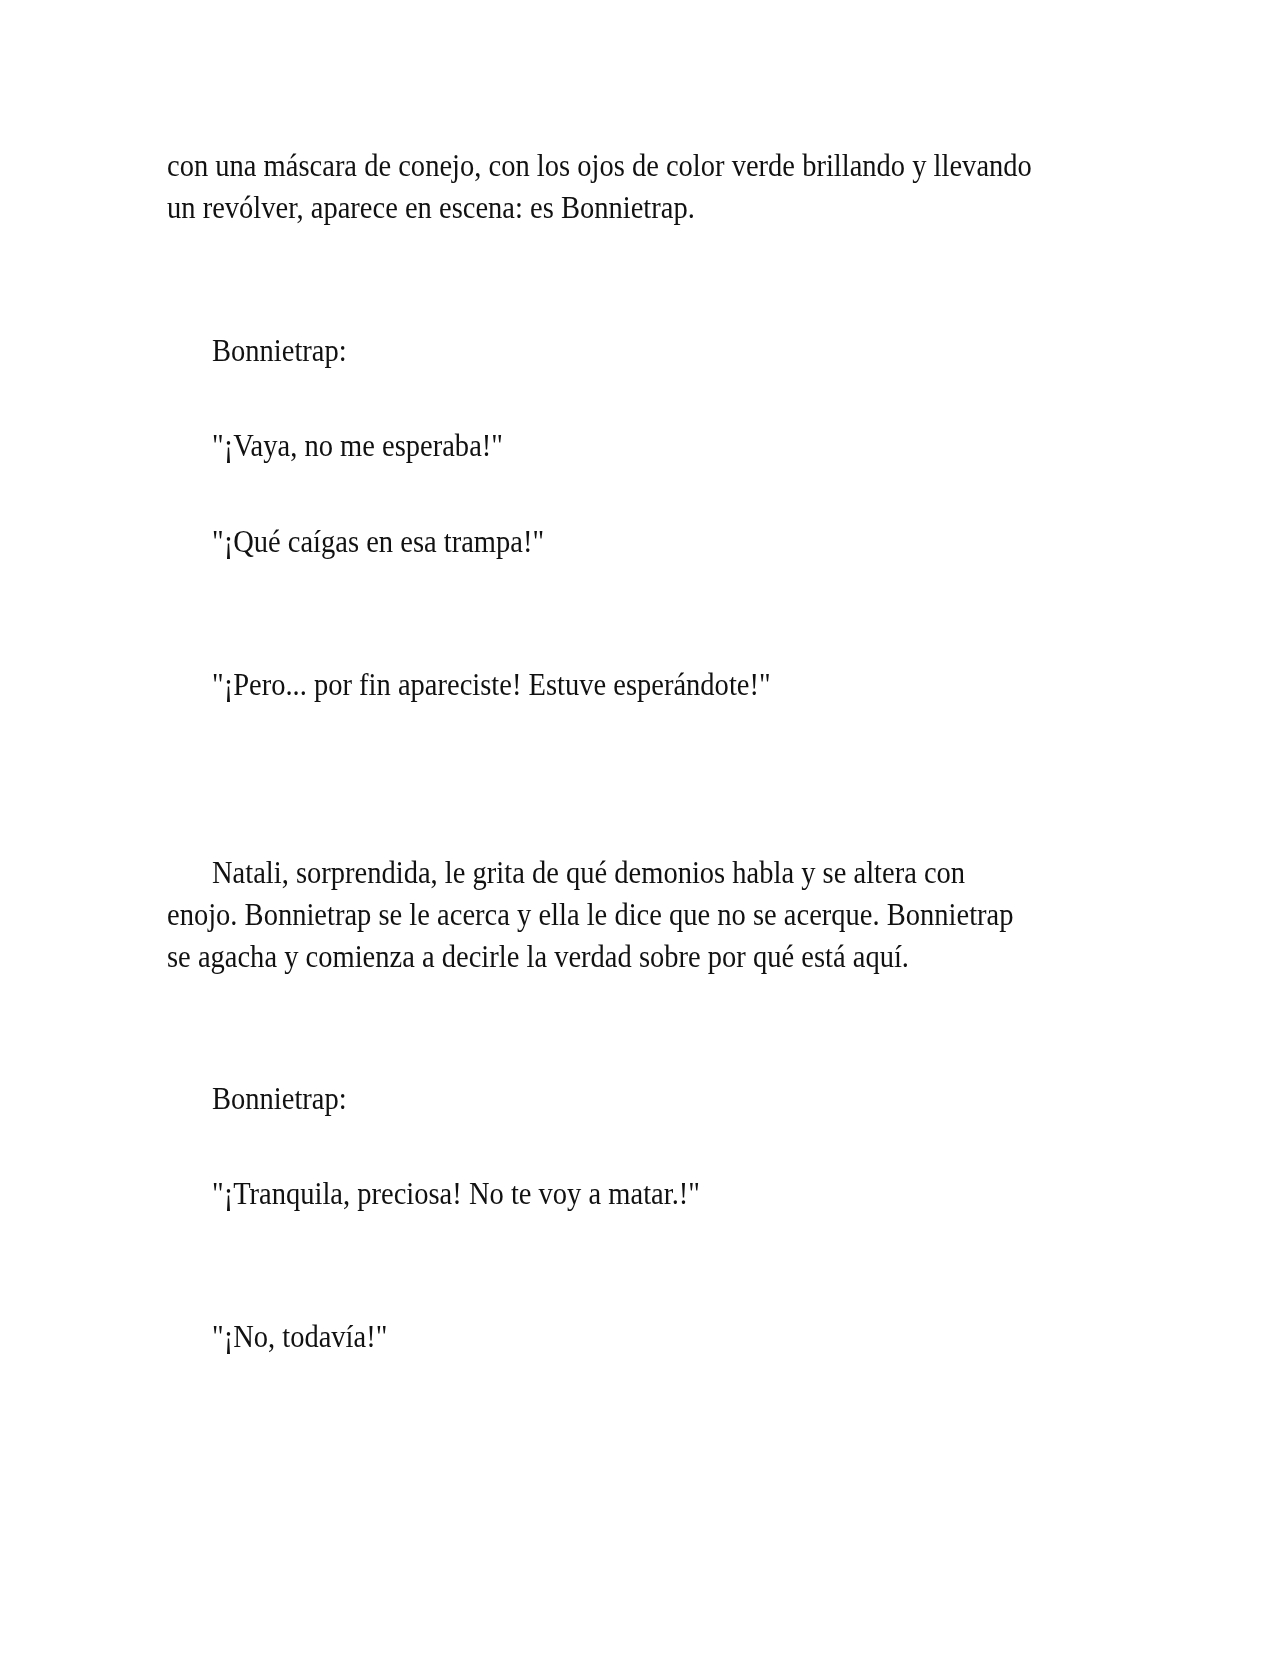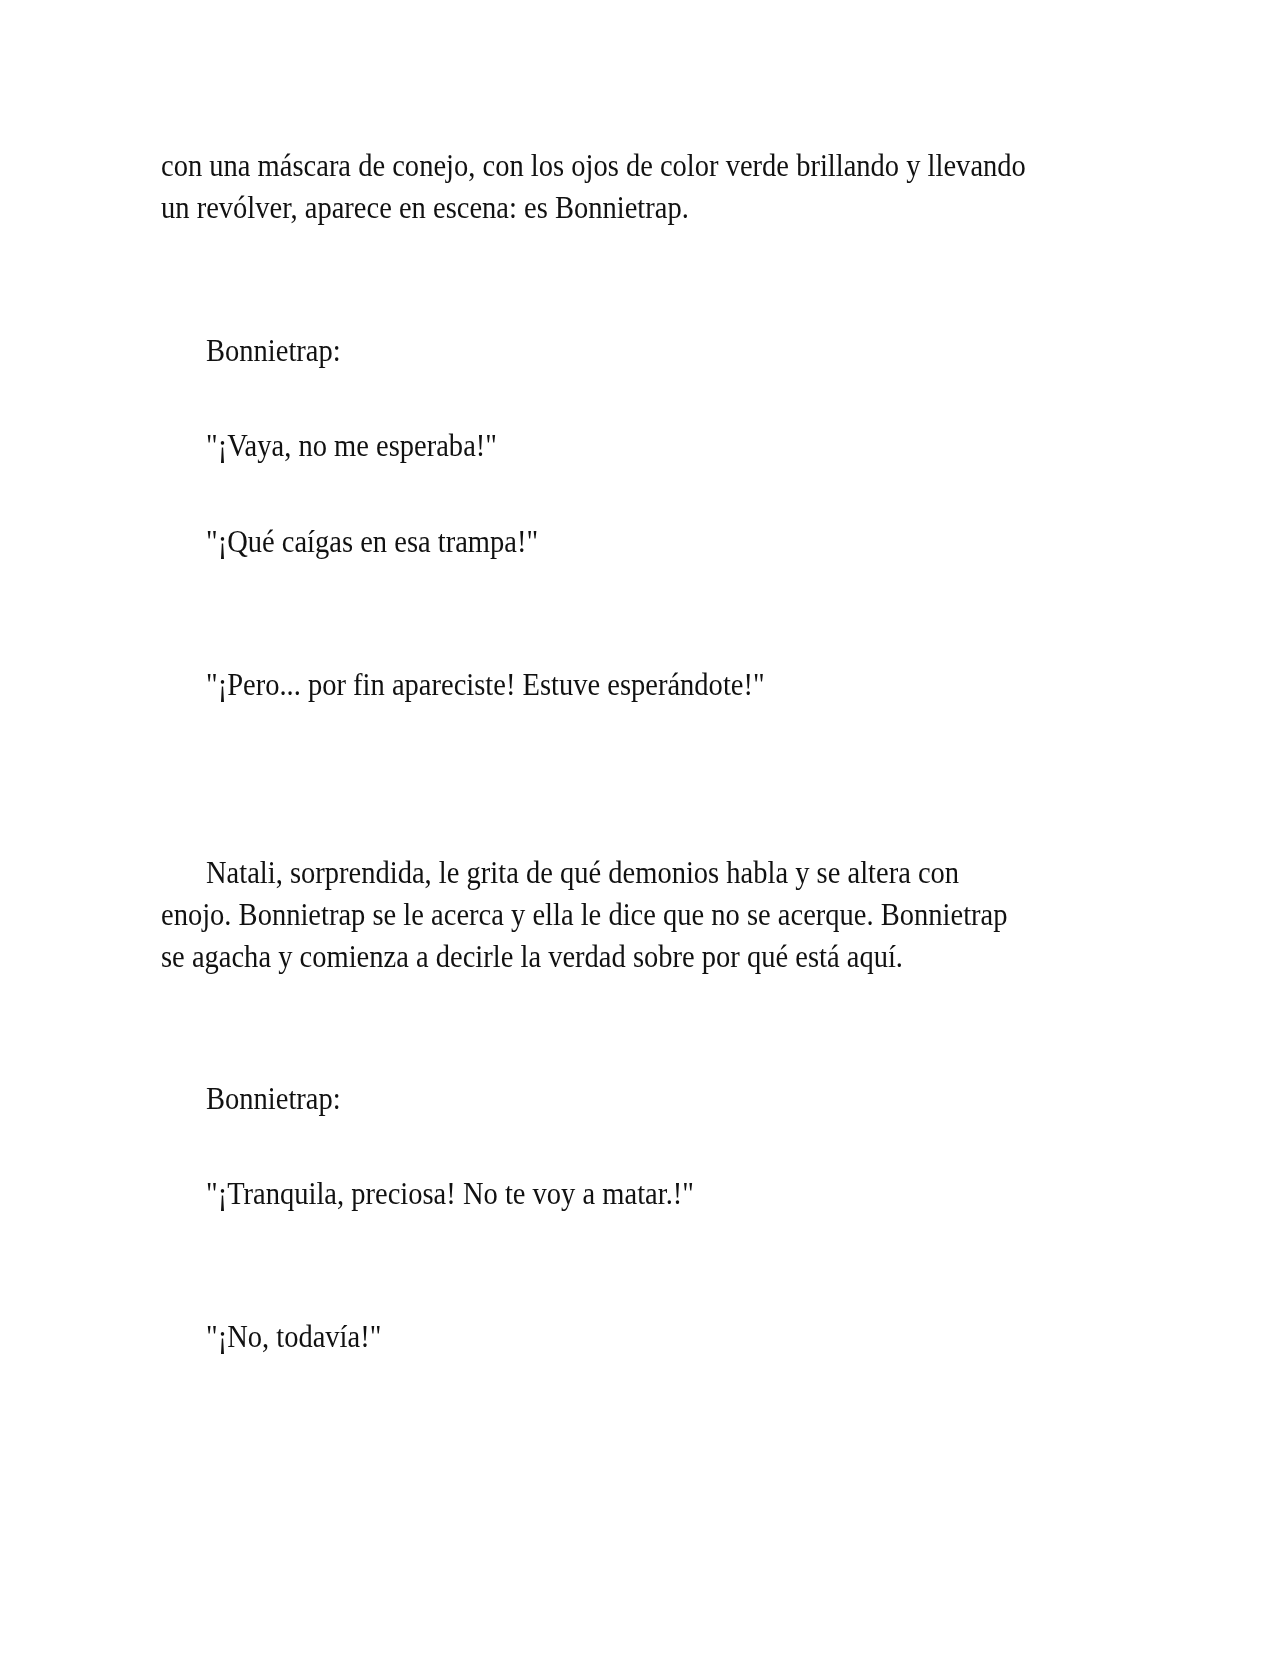--- a/index.html
+++ b/index.html
@@ -1,17 +1,17 @@
 <!DOCTYPE html>
 <html><head>
   <meta charset="utf-8">
   <style>
     html, body { margin: 0; padding: 0; background: #ffffff; }
     body { width: 1280px; height: 1656px; position: relative; overflow: hidden; }
-    .page { position: absolute; left: 9px; top: 0; width: 1104px; height: 1656px; background: #ffffff; }
+    .page { position: absolute; left: 15px; top: 0; width: 1104px; height: 1656px; background: #ffffff; }
     .line {
       position: absolute;
       font-family: "Liberation Serif", "DejaVu Serif", serif;
       font-size: 31px;
       line-height: 36px;
       color: #111111;
       white-space: nowrap;
       transform-origin: 0 0;
       transform: scaleX(0.92);
     }

